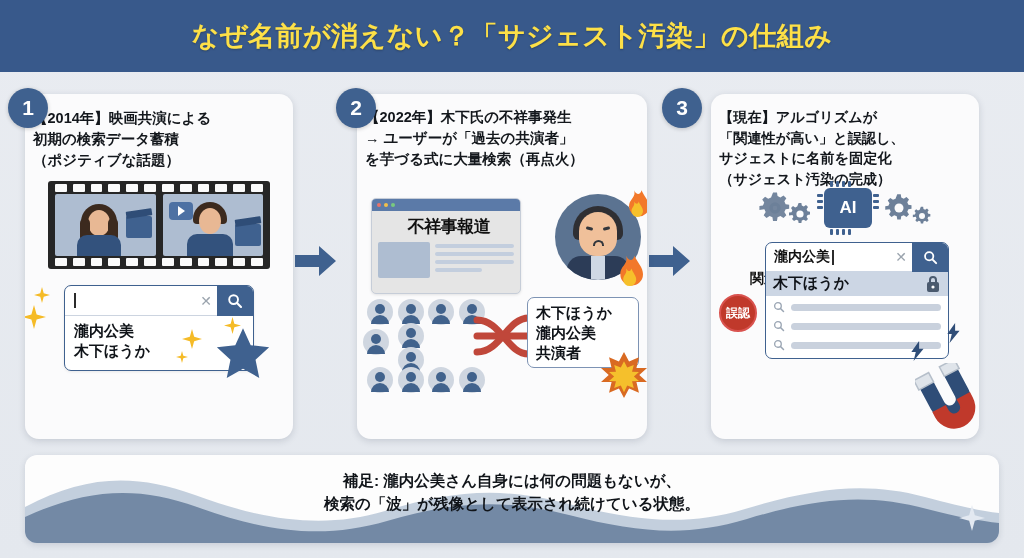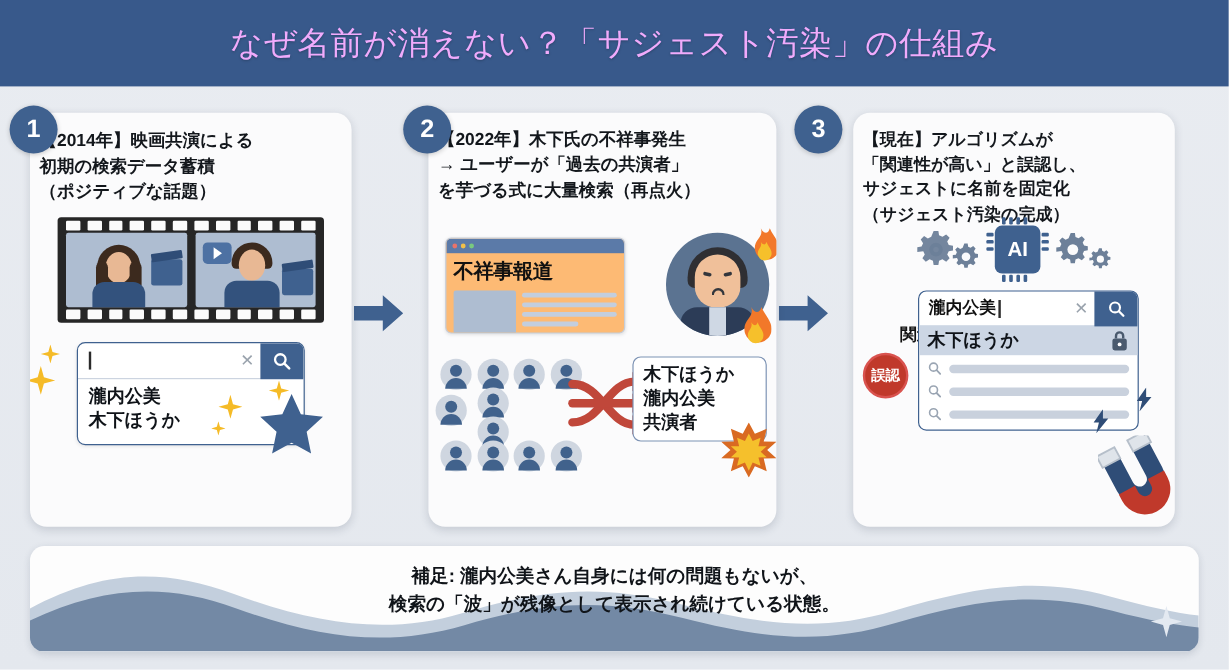--- a/index.html
+++ b/index.html
@@ -10,23 +10,23 @@
     position: relative;
   }
 
   
   .header {
     height: 72px; width: 100%;
     background: #38598b;
     display: flex; align-items: center; justify-content: center;
   }
   .header-title {
-    color: #f0abfc;
+    color: #fde047;
     font-size: 27px;
-    font-weight: normal;
+    font-weight: bold;
     letter-spacing: .5px;
     text-shadow: 0 1px 2px rgba(0,0,0,.25);
     white-space: nowrap;
   }
 
   
   .panels {
     position: absolute;
     top: 88px; left: 0;
     width: 1024px; height: 356px;
@@ -113,23 +113,24 @@
   .sb-x { width:22px; text-align:center; color:#9aa3ad; font-size:14px;}
   .sb-go { width:36px; height:30px; background:#3f618f; display:flex;align-items:center;justify-content:center;}
   .sugg { padding:5px 9px 8px 9px; }
   .sugg div { font-size:15px; font-weight:bold; color:#0f1318; line-height:1.35; }
 
   .star-big { position:absolute; right:-22px; bottom:-16px; }
   .spark { position:absolute; }
 
   
   .news {
-    position:absolute; left:14px; top:104px; width:150px; height:80px;
-    background:#fdba74; border:1px solid #c6cdd8; border-radius:5px; overflow:hidden;
+    position:absolute; left:14px; top:104px; width:150px; height:96px;
+    background:#e5e5e5; border:1px solid #c6cdd8; border-radius:5px; overflow:hidden;
     box-shadow:0 1px 3px rgba(0,0,0,.1);
+    text-align:center;
   }
   .news-bar { height:12px; background:#5b7aa8; display:flex; align-items:center; gap:3px; padding-left:5px;}
   .dot { width:4px;height:4px;border-radius:50%;}
   .news-h { font-size:17px; font-weight:bold; color:#111; padding:4px 0 2px 6px; letter-spacing:-.5px;}
   .news-body { display:flex; gap:5px; padding:2px 6px;}
   .thumb { width:52px;height:36px;background:#aebdd1;border-radius:2px;}
   .lines { flex:1; display:flex; flex-direction:column; gap:4px; padding-top:2px;}
   .lines i { height:4px; background:#c3cede; border-radius:2px; display:block;}
 
   .face {
@@ -143,21 +144,21 @@
 
   .namebox {
     position:absolute; right:8px; top:203px; width:112px;
     border:1.5px solid #7d93b4; border-radius:7px; background:#fff;
     padding:5px 8px;
   }
   .namebox div { font-size:15px; font-weight:bold; color:#101419; line-height:1.32;}
 
   
   .ai-row { position:absolute; left:0; right:0; top:94px; display:flex; align-items:center; justify-content:center; gap:2px;}
-  .chip { width:38px;height:40px;background:#3f618f;border-radius:6px;display:flex;align-items:center;justify-content:center;color:#fff;font-size:17px;font-weight:bold;position:relative;}
+  .chip { width:48px;height:40px;background:#3f618f;border-radius:6px;display:flex;align-items:center;justify-content:center;color:#fff;font-size:17px;font-weight:bold;position:relative;}
   .pins { position:absolute; display:flex; gap:3px; }
   .pins i { width:3px;height:6px;background:#3f618f;display:block;border-radius:1px;}
 
   .sb3-wrap { position:absolute; left:54px; top:148px; width:184px;}
   .sb3 { border:1.6px solid #3f618f; border-radius:7px; background:#fff; overflow:hidden;}
   .sb3-top{display:flex;align-items:center;height:28px;}
   .sb3-in{flex:1;padding-left:8px;font-size:14px;font-weight:bold;color:#111;display:flex;align-items:center;gap:2px;}
   .hl { background:#ccd6e4; display:flex; align-items:center; justify-content:space-between; padding:3px 7px;}
   .hl span{font-size:15px;font-weight:bold;color:#0f1318;}
   .rows { padding:5px 7px 7px 7px; display:flex; flex-direction:column; gap:7px;}

